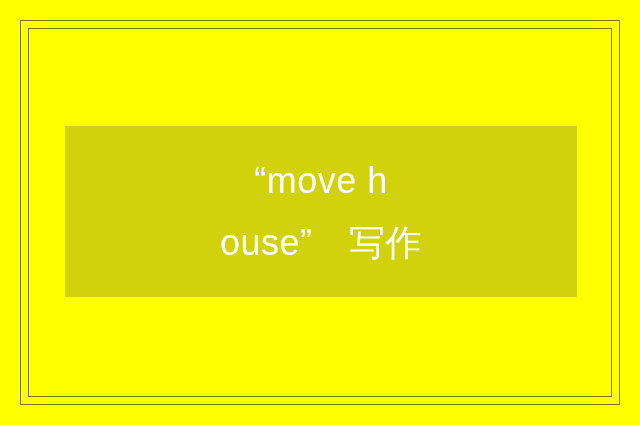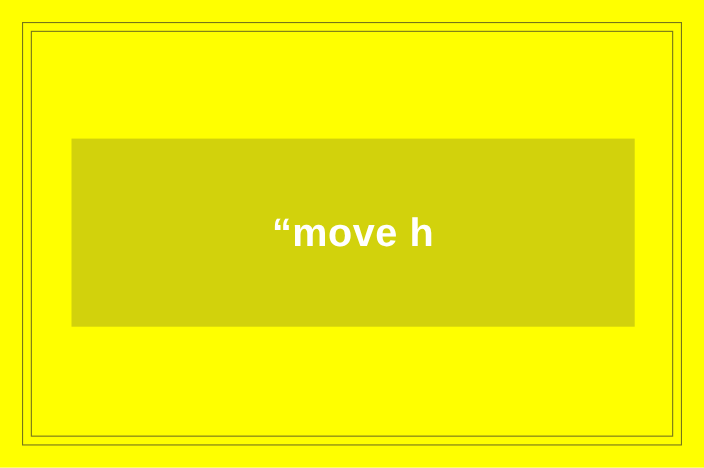--- a/index.html
+++ b/index.html
@@ -56,21 +56,21 @@
 
     display: flex;
     flex-direction: column;
     align-items: center;
     justify-content: center;
   }
 
   .title-line {
     color: #ffffff;
     font-family: "Liberation Sans", sans-serif;
-    font-weight: bold;
+    font-weight: normal;
     font-size: 36px;
     line-height: 62px;
     letter-spacing: 0.5px;
     white-space: pre;
     text-align: center;
     margin: 0;
   }
 </style>
 </head>
 <body>
@@ -78,16 +78,17 @@
 <div id="canvas">
 
   <div class="frame-outer"></div>
 
   <div class="frame-inner"></div>
 
   <div class="title-plate">
 
     <div class="title-line">“move h</div>
 
+    <div class="title-line">ouse”　写作</div>
 
   </div>
 
 </div>
 
 </body></html>

